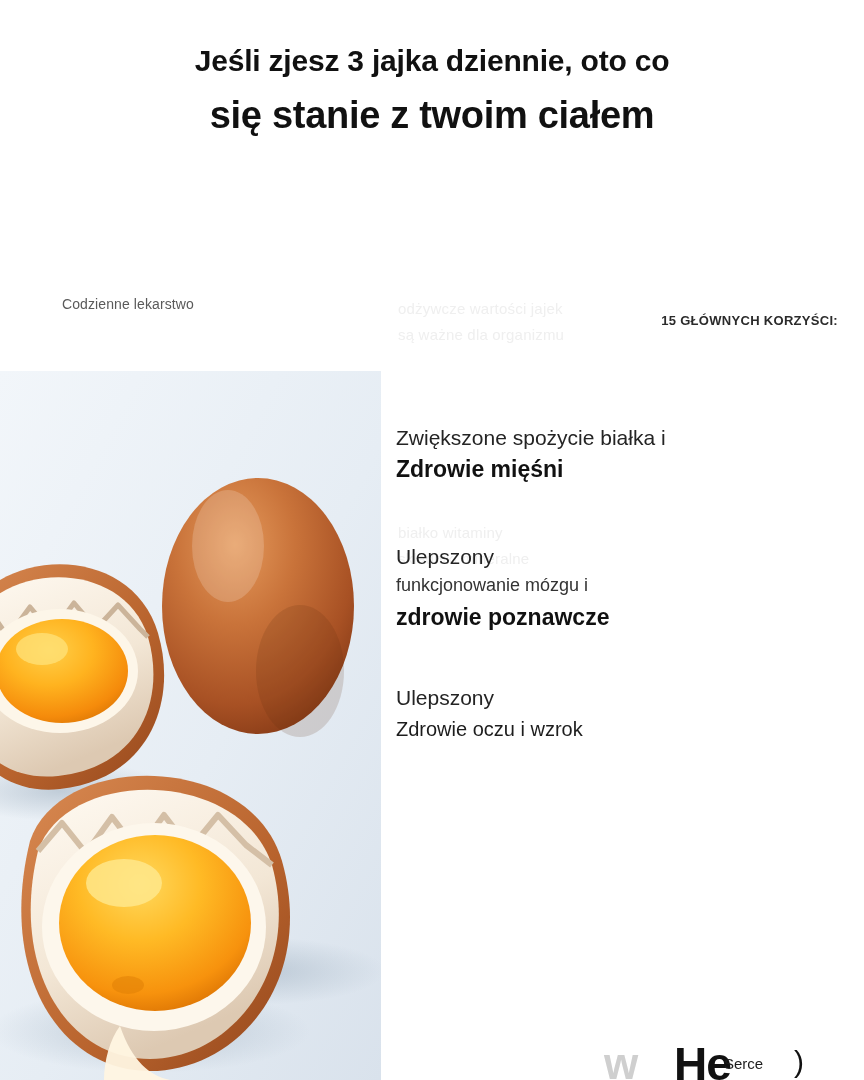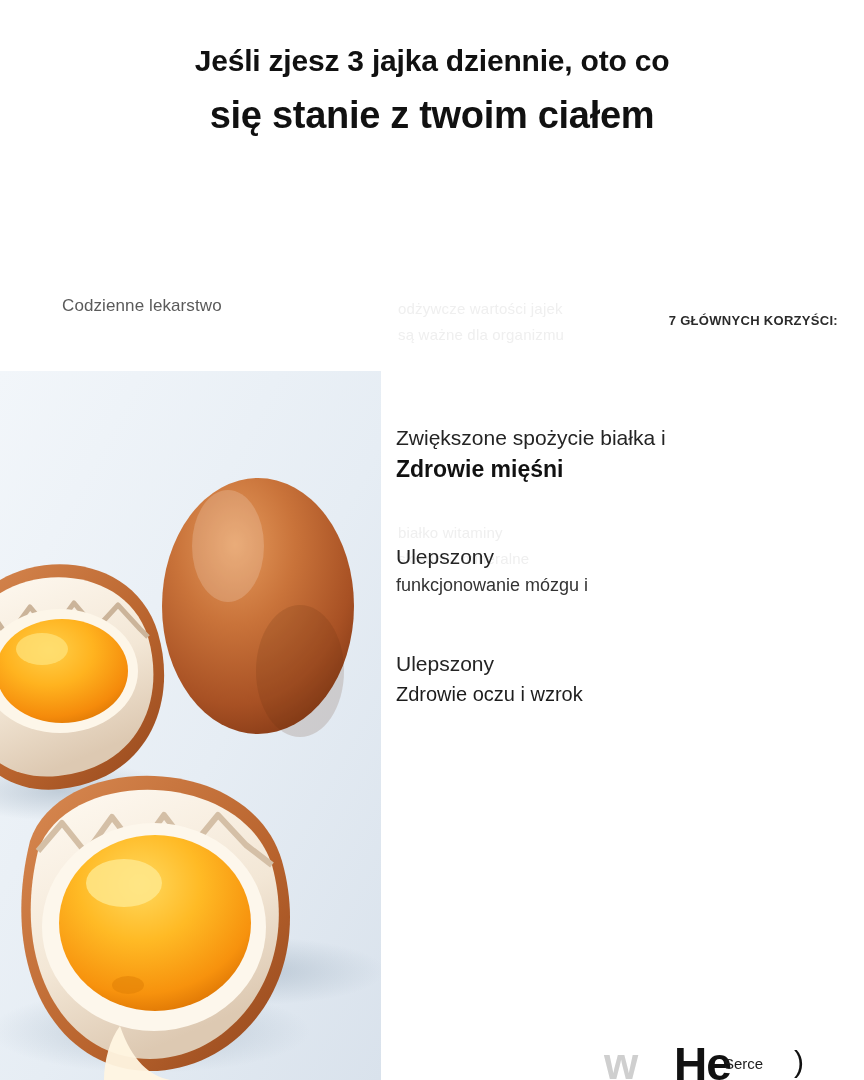--- a/index.html
+++ b/index.html
@@ -38,21 +38,21 @@
     line-height: 1.3;
     color: #111111;
     margin-top: 12px;
   }
 
   
   .label-left {
     position: absolute;
     left: 62px;
     top: 296px;
-    font-size: 17px;
+    font-size: 14px;
     color: #5a5a5a;
     letter-spacing: 0.1px;
   }
 
   
   .ghost {
     position: absolute;
     color: #efefef;
     font-size: 15px;
     line-height: 1.7;
@@ -176,21 +176,21 @@
   <div class="line2">się stanie z twoim ciałem</div>
 </div>
 
 <div class="label-left">Codzienne lekarstwo</div>
 
 <div class="ghost ghost-1">odżywcze wartości jajek
 są ważne dla organizmu</div>
 <div class="ghost ghost-2">białko witaminy
 składniki mineralne</div>
 
-<div class="benefits-header">7 GŁÓWNYCH KORZYŚCI:</div>
+<div class="benefits-header">15 GŁÓWNYCH KORZYŚCI:</div>
 
 <div class="photo">
   <svg width="381" height="709" viewBox="0 0 381 709">
     <defs>
       <linearGradient id="bg" x1="0" y1="0" x2="1" y2="1">
         <stop offset="0%" stop-color="#f2f6fa"></stop>
         <stop offset="55%" stop-color="#e6edf4"></stop>
         <stop offset="100%" stop-color="#d9e2ec"></stop>
       </linearGradient>
       <radialGradient id="brownEgg" cx="38%" cy="26%" r="78%">
@@ -264,20 +264,21 @@
 <div class="benefits">
 
   <div class="benefit sp-1">
     <div class="b-lead">Zwiększone spożycie białka i</div>
     <div class="b-strong">Zdrowie mięśni</div>
   </div>
 
   <div class="benefit sp-2">
     <div class="b-lead">Ulepszony</div>
     <div class="b-small">funkcjonowanie mózgu i</div>
+    <div class="b-strong">zdrowie poznawcze</div>
   </div>
 
   <div class="benefit">
     <div class="b-lead">Ulepszony</div>
     <div class="b-plain">Zdrowie oczu i wzrok</div>
   </div>
 
 </div>
 
 <div class="bottom-row">

